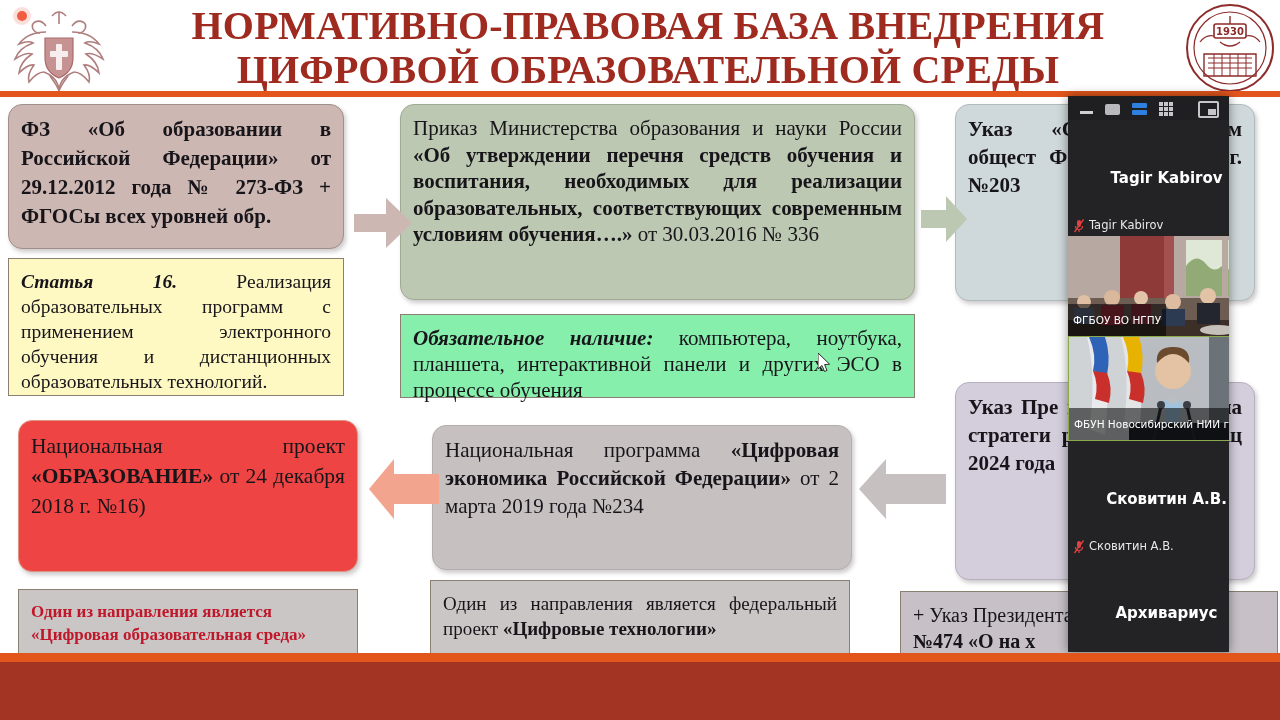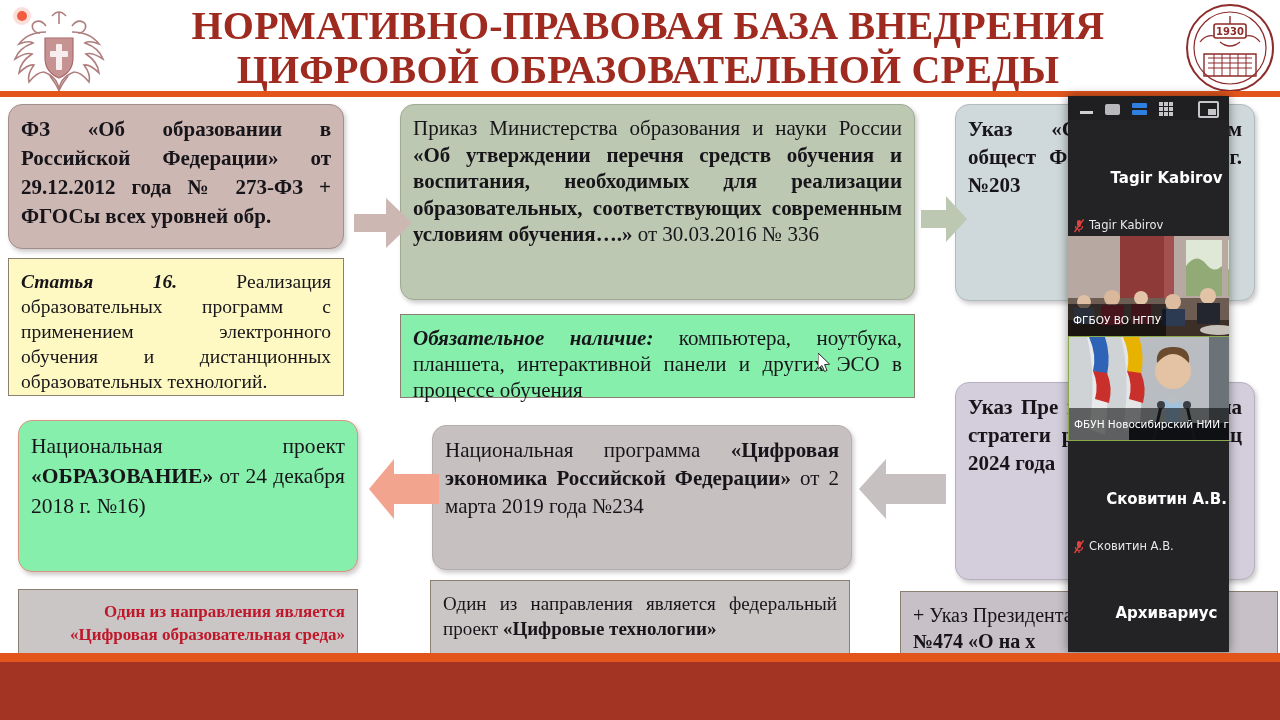--- a/index.html
+++ b/index.html
@@ -43,25 +43,25 @@
   #box-st16{left:8px;top:258px;width:336px;height:138px;background:#fef9c3;
           border:1.5px solid #8b7f72;font-size:19.5px;line-height:25px;}
   #box-prikaz{left:400px;top:104px;width:515px;height:196px;background:#bcc8b2;
           border:1.5px solid #a0ab96;font-size:21px;line-height:26.5px;}
   #box-oblig{left:400px;top:314px;width:515px;height:84px;background:#86efac;
           border:1.5px solid #8b7f72;font-size:21px;line-height:26px;}
   #box-ukaz1{left:955px;top:104px;width:300px;height:197px;background:#cfd8da;
           border:1.5px solid #b0bbbd;font-size:21px;line-height:28px;font-weight:bold;}
   #box-ukaz2{left:955px;top:382px;width:300px;height:198px;background:#d4cedc;
           border:1.5px solid #b6b0c0;font-size:21px;line-height:28px;font-weight:bold;}
-  #box-nacobr{left:18px;top:420px;width:340px;height:152px;background:#86efac;
+  #box-nacobr{left:18px;top:420px;width:340px;height:152px;background:#ef4444;
           border:1.5px solid #dd9382;font-size:21.5px;line-height:30px;}
   #box-odin-left{left:18px;top:589px;width:340px;height:80px;background:#c9c6c5;
           border:1.5px solid #8b7f72;font-size:17px;line-height:23px;color:#c0172a;
-          font-weight:bold;text-align:right;}
+          font-weight:bold;text-align:left;}
   #box-nacprog{left:432px;top:425px;width:420px;height:145px;background:#c6c0c1;
           border:1.5px solid #b4aeaf;font-size:21px;line-height:28px;}
   #box-odin-mid{left:430px;top:580px;width:420px;height:78px;background:#c9c6c5;
           border:1.5px solid #8b7f72;font-size:19px;line-height:25px;}
   #box-ukaz474{left:900px;top:591px;width:378px;height:78px;background:#c7c1c7;
           border:1.5px solid #8b7f72;font-size:20px;line-height:26px;}
 
   
   .shadowed{box-shadow:2px 3px 4px rgba(90,80,80,.30);}
 

